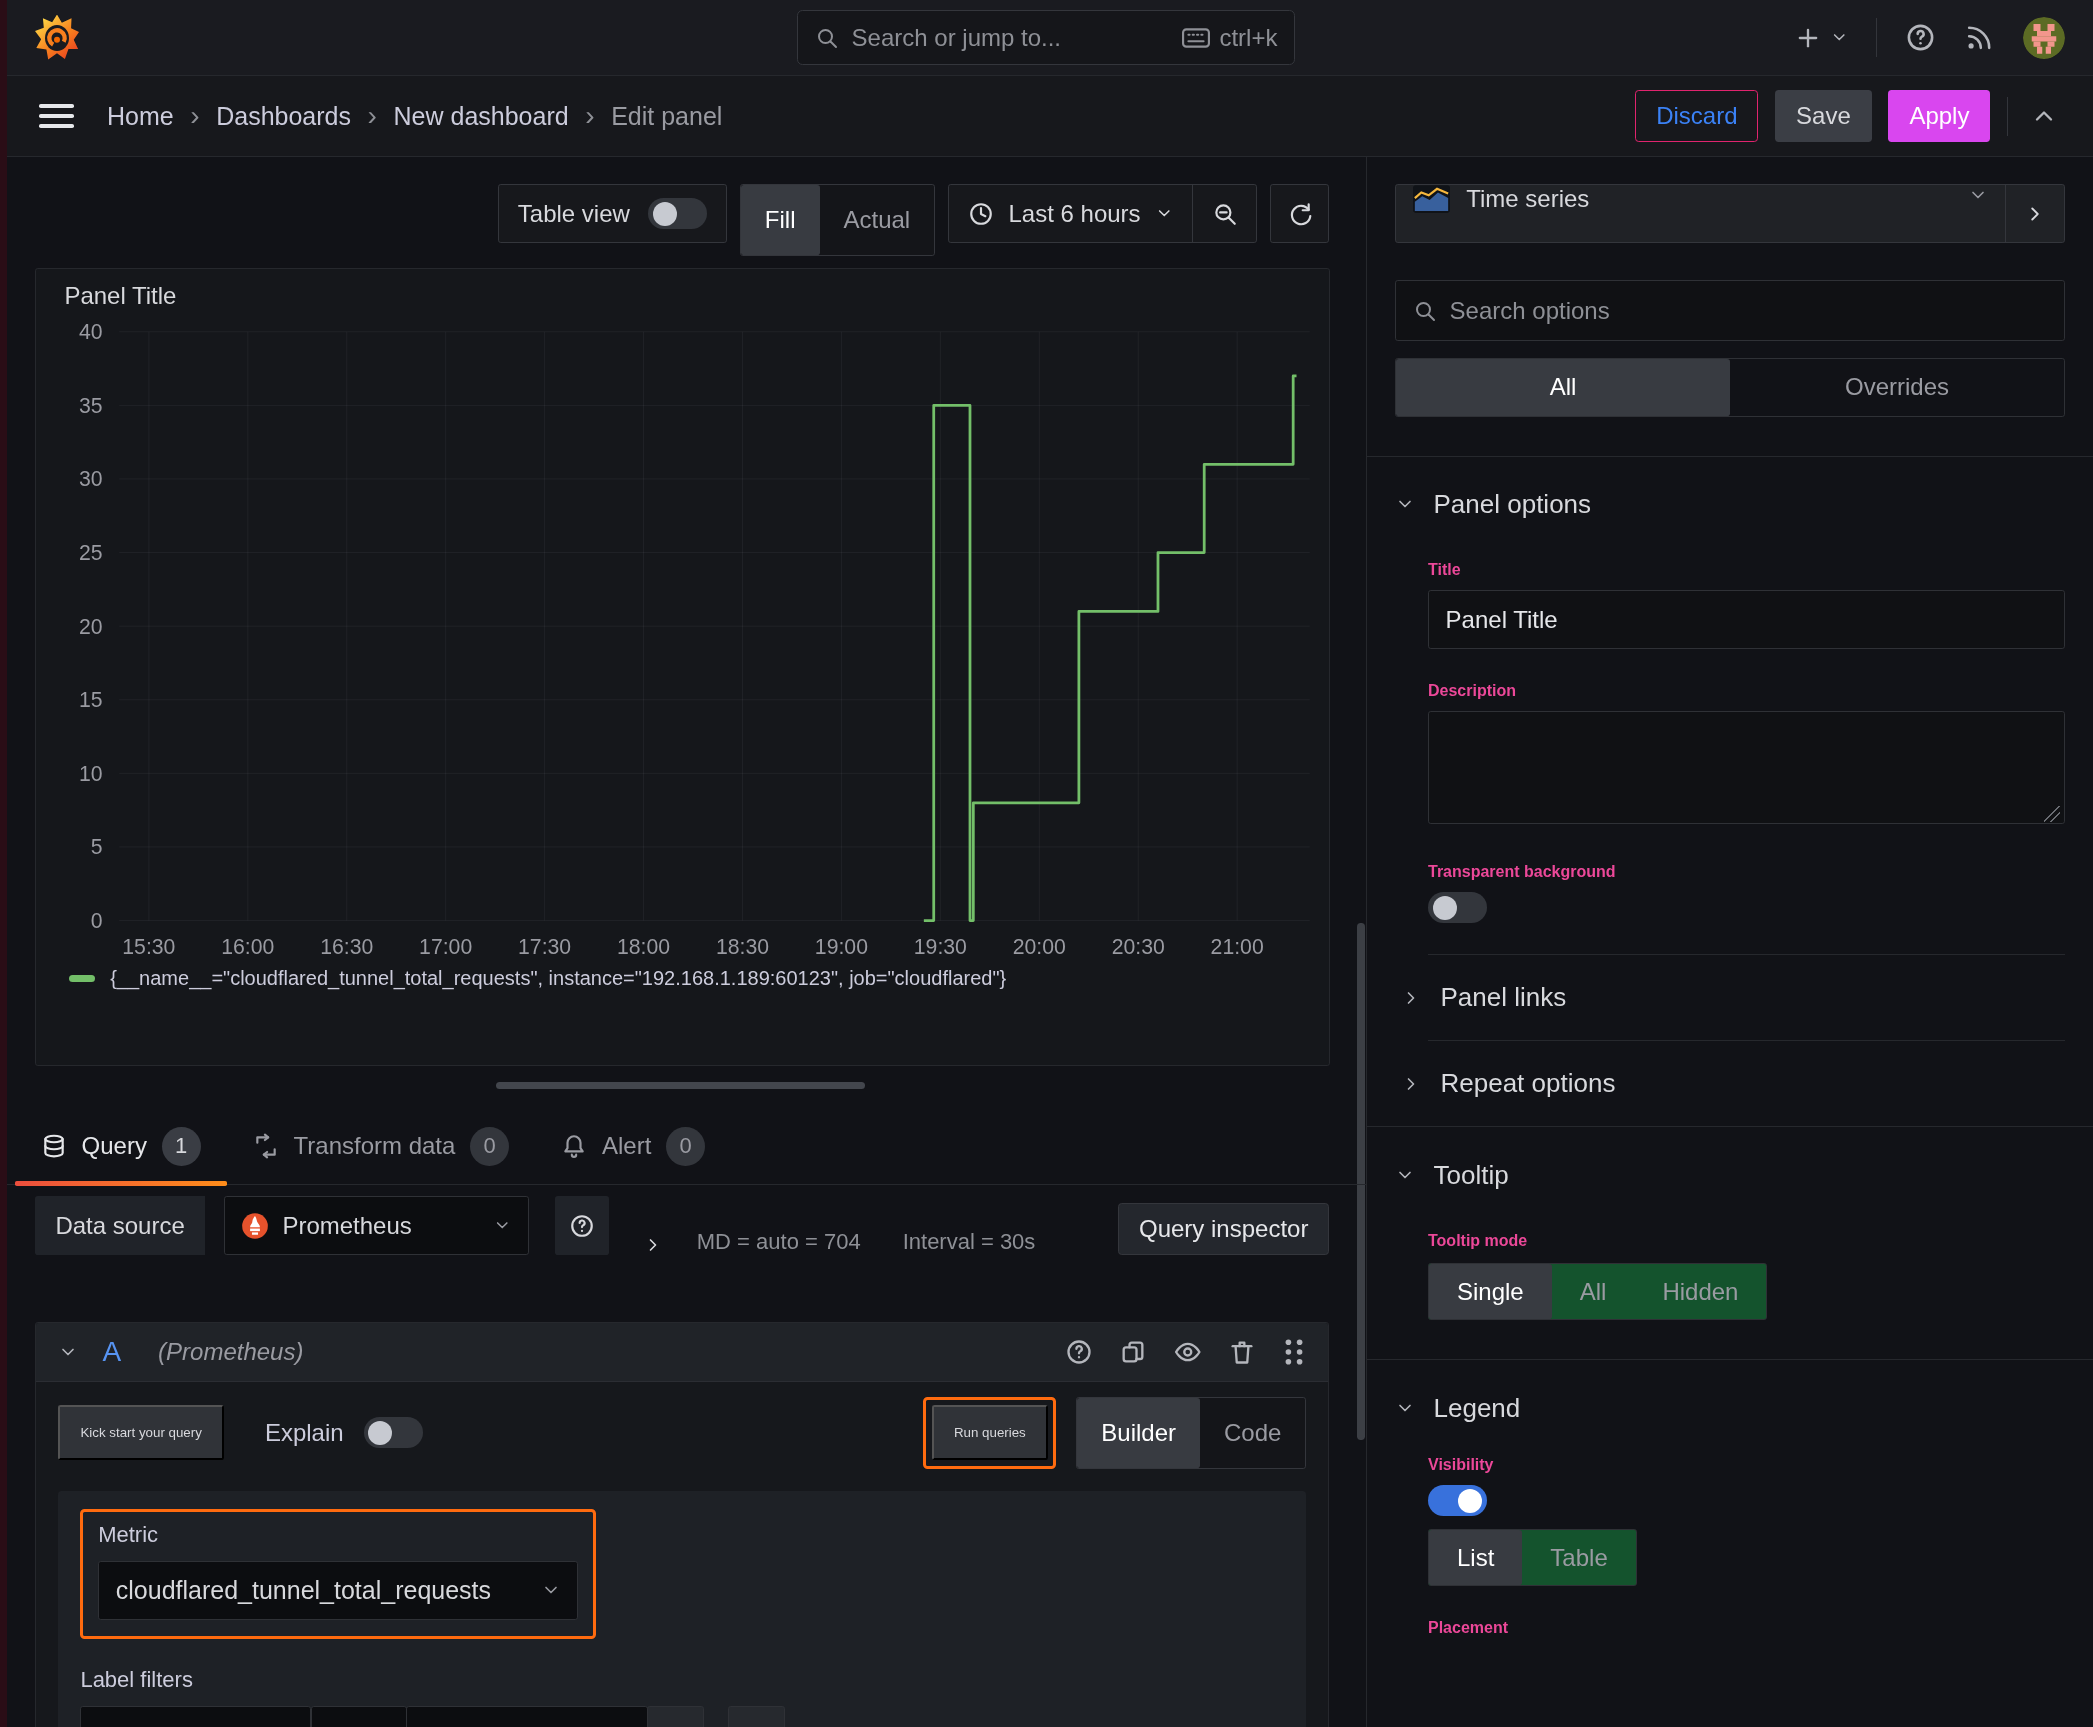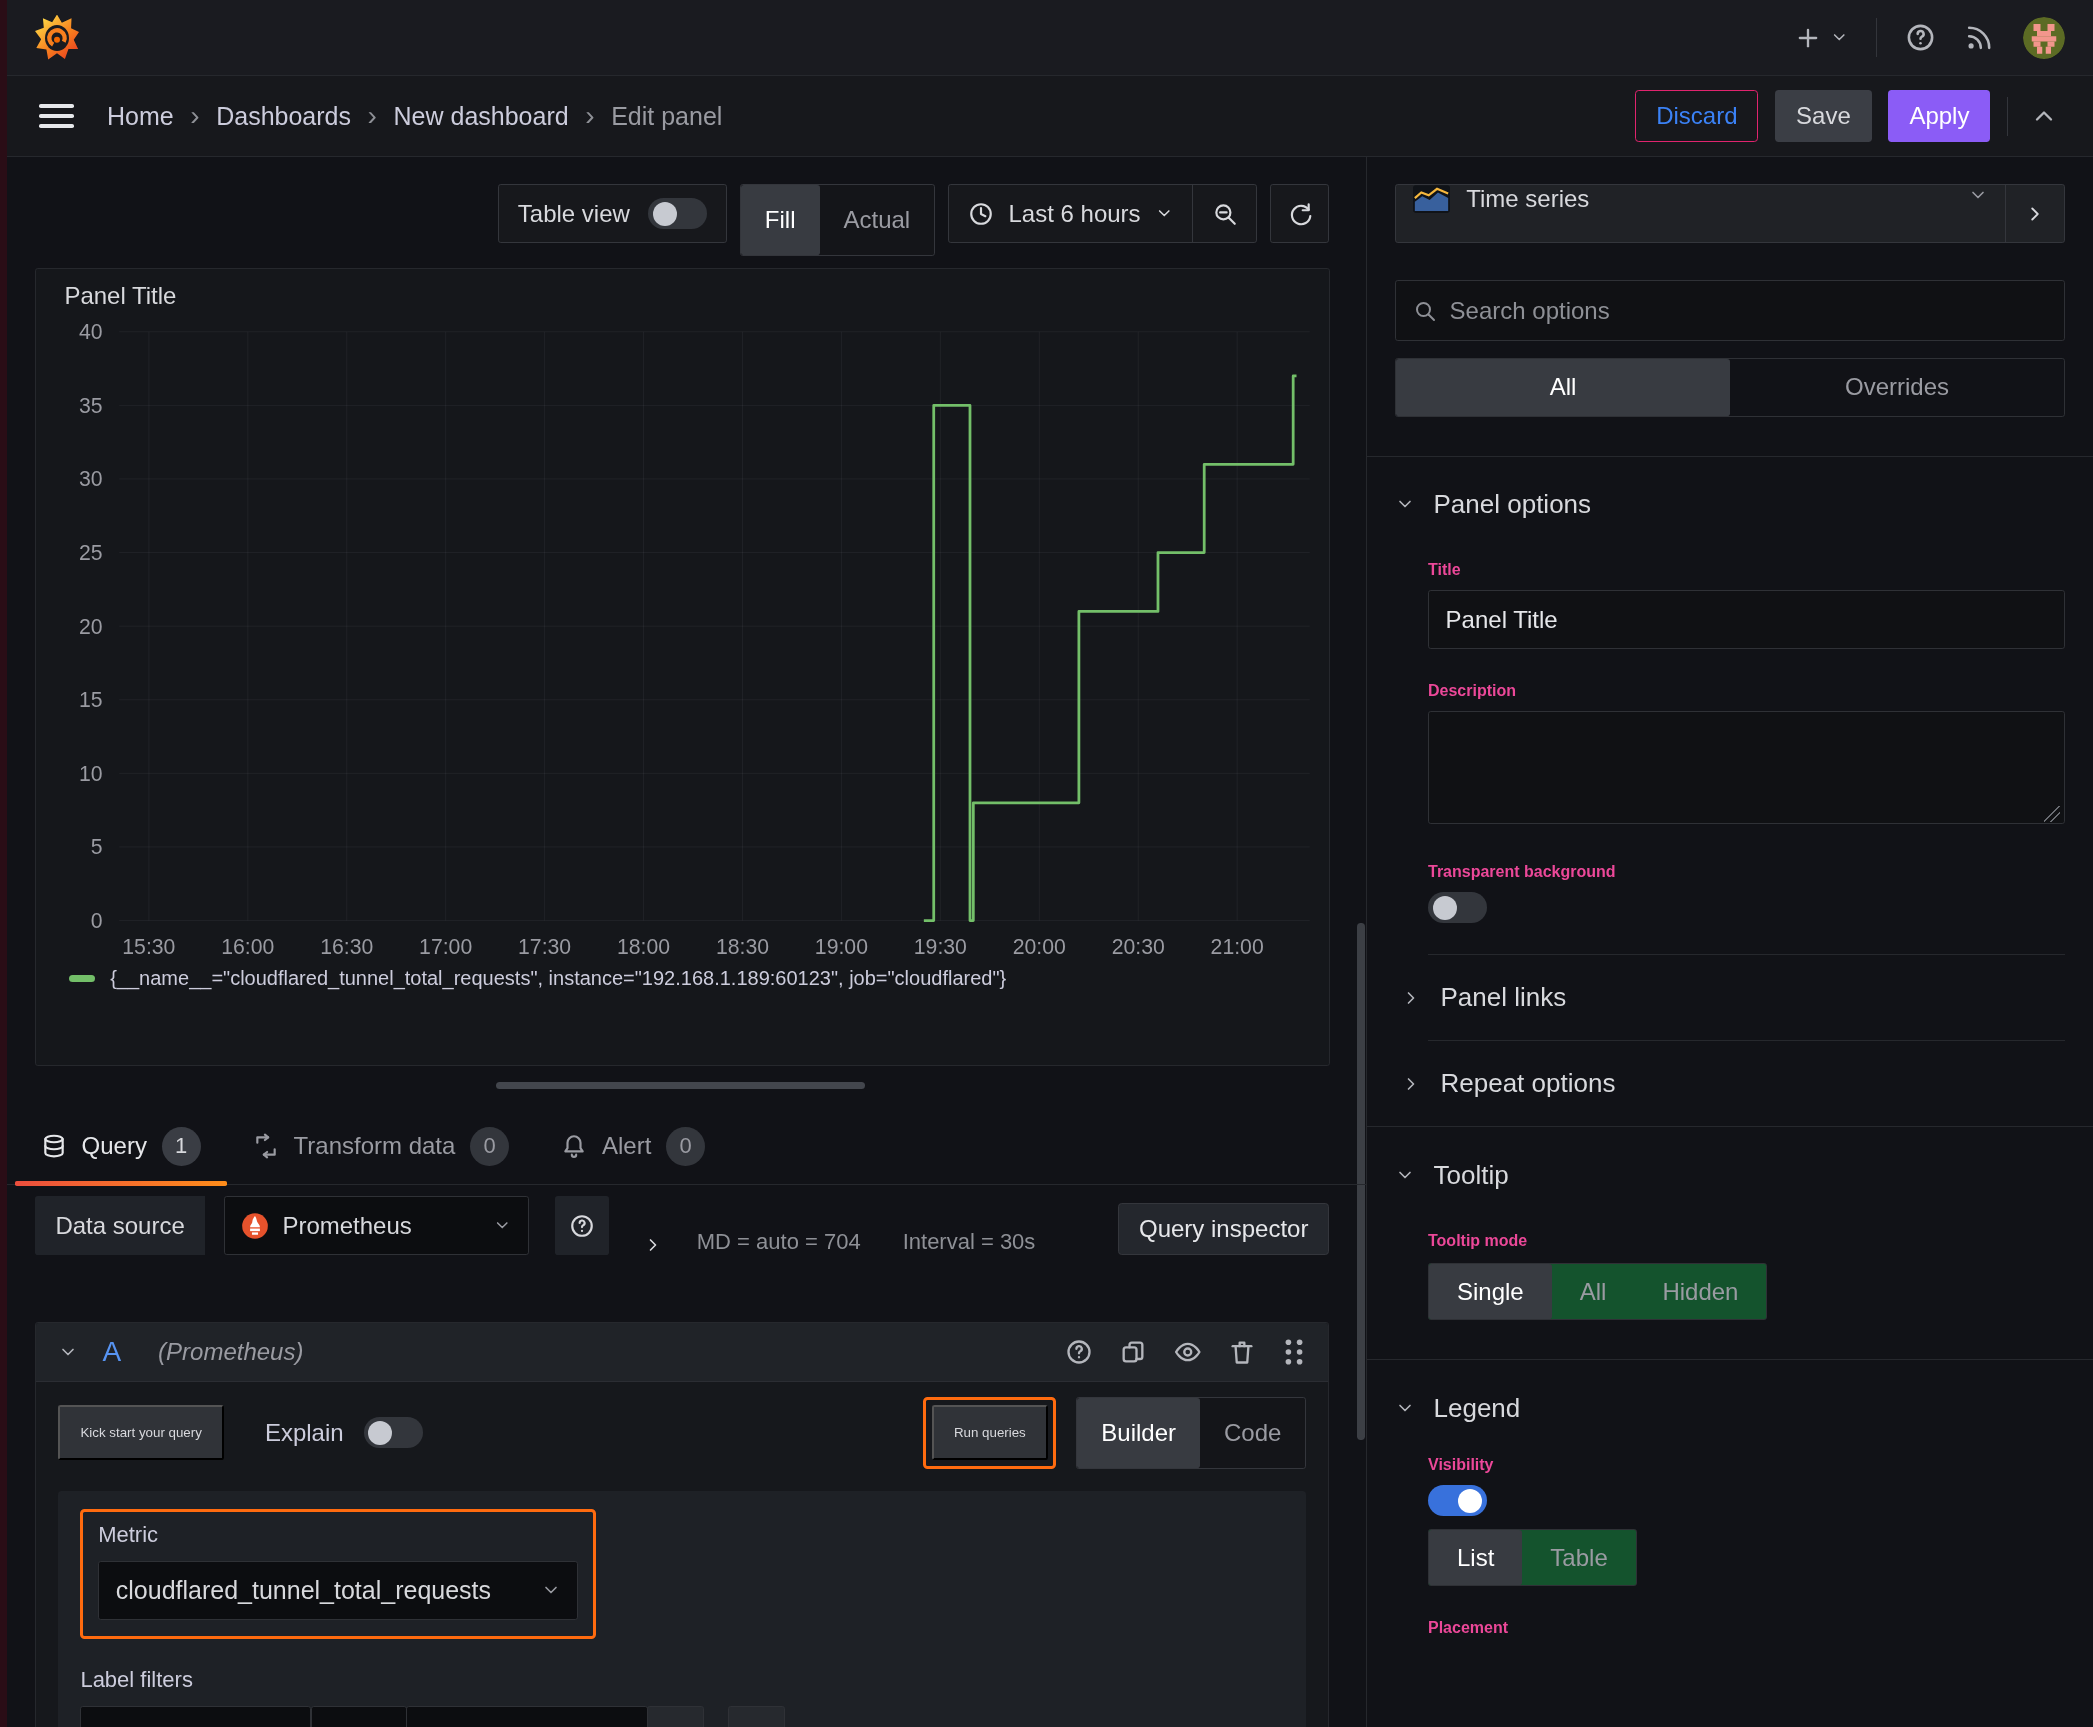--- a/index.html
+++ b/index.html
@@ -38,21 +38,21 @@
   .burger { width:35px; margin-left:39px; cursor:pointer; }
   .burger div { height:4.6px; background:#e6e7ea; border-radius:1.8px; margin:5.5px 0; }
   .crumbs { display:flex; align-items:center; gap:16.6px; margin-left:33px; font-size:25px; }
   .crumbs .sep { color:#8e9096; font-size:28px; }
   .crumbs .muted { color:#9a9ba2; }
   .nav-actions { margin-left:auto; display:flex; align-items:center; gap:16.6px; padding-right:35px; }
   .btn { height:52px; display:inline-flex; align-items:center; padding:0 20px; border-radius:3.7px;
          font-size:24px; cursor:pointer; border:0.9px solid transparent; }
   .btn-discard { border:1.8px solid #e0246e; color:#3b82f6; background:transparent; }
   .btn-gray { background:#3b3e45; color:#d8d9dd; }
-  .btn-blue { background:#8b5cf6; color:#fff; }
+  .btn-blue { background:#d946ef; color:#fff; }
   .chev-up-btn { color:#b4b6bc; margin-left:5.5px; }
 
   
   .left-pane { position:absolute; left:7.4px; top:157px; width:1359px; bottom:0; overflow:hidden; }
   .sidebar { position:absolute; left:1366px; top:157px; right:0; bottom:0; border-left:0.9px solid #26282d;
              padding:0 28px; overflow:hidden; }
 
   
   .viz-toolbar { position:absolute; top:27px; right:37px; display:flex; gap:13px; height:59px; }
   .tool-box { display:flex; align-items:center; border:0.9px solid #34363c; border-radius:2.8px; height:59px;
@@ -178,20 +178,38 @@
 <header class="topbar">
   <div class="glogo">
     <div class="star"></div>
       <div class="hole"></div>
     <svg viewBox="0 0 28 28" width="24" height="26">
       <circle cx="14" cy="14" r="9" fill="none" stroke="#f77f1e" stroke-width="5" stroke-dasharray="42 16" transform="rotate(120 14 14)"></circle>
       <circle cx="14" cy="16" r="3.5" fill="#f46800"></circle>
     </svg>
   </div>
 
+  <div class="gsearch">
+    <svg class="ic" width="24" height="24" viewBox="0 0 24 24">
+        <circle cx="10.5" cy="10.5" r="6.5"></circle>
+        <line x1="15.5" y1="15.5" x2="21" y2="21"></line>
+      </svg>
+    <span class="ph">Search or jump to...</span>
+    <span class="kbd">
+      <svg class="ic" width="28" height="22" viewBox="0 0 26 20">
+          <rect x="1" y="2" width="24" height="16" rx="3"></rect>
+          <line x1="6" y1="13" x2="20" y2="13"></line>
+          <line x1="6" y1="7" x2="7" y2="7"></line>
+          <line x1="10" y1="7" x2="11" y2="7"></line>
+          <line x1="14" y1="7" x2="15" y2="7"></line>
+          <line x1="18" y1="7" x2="19" y2="7"></line>
+        </svg>
+      <span>ctrl+k</span>
+    </span>
+  </div>
 
   <div class="top-actions">
     <span style="display:flex;align-items:center;gap:7.4px;">
       <svg class="ic" width="28" height="28" viewBox="0 0 24 24">
           <line x1="12" y1="5" x2="12" y2="19"></line>
           <line x1="5" y1="12" x2="19" y2="12"></line>
         </svg>
       <svg class="ic" width="18.5" height="18.5" viewBox="0 0 24 24">
           <polyline points="6,9 12,15 18,9"></polyline>
         </svg>

